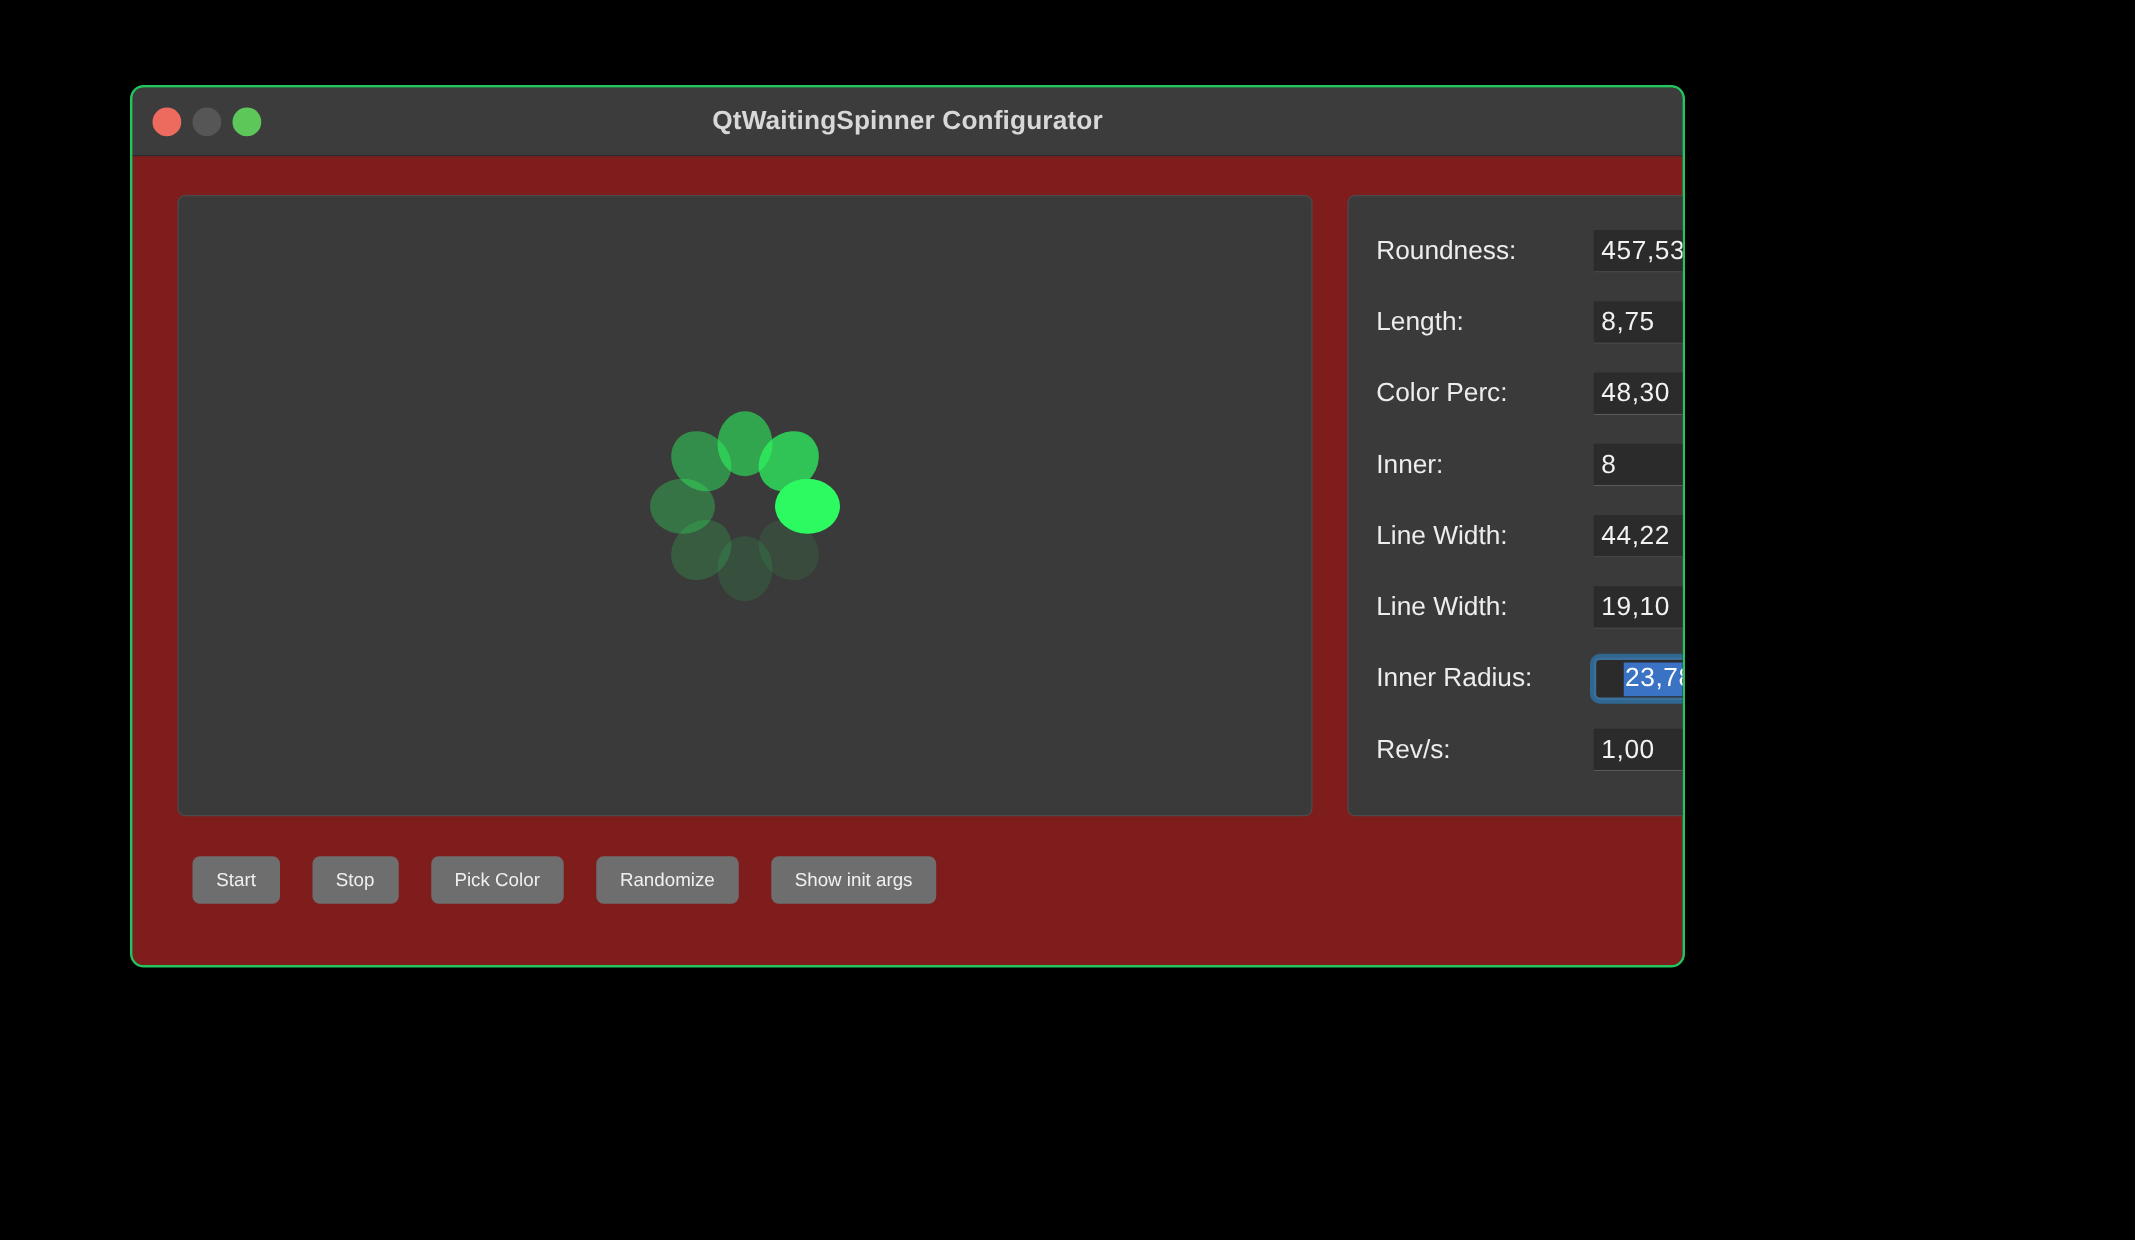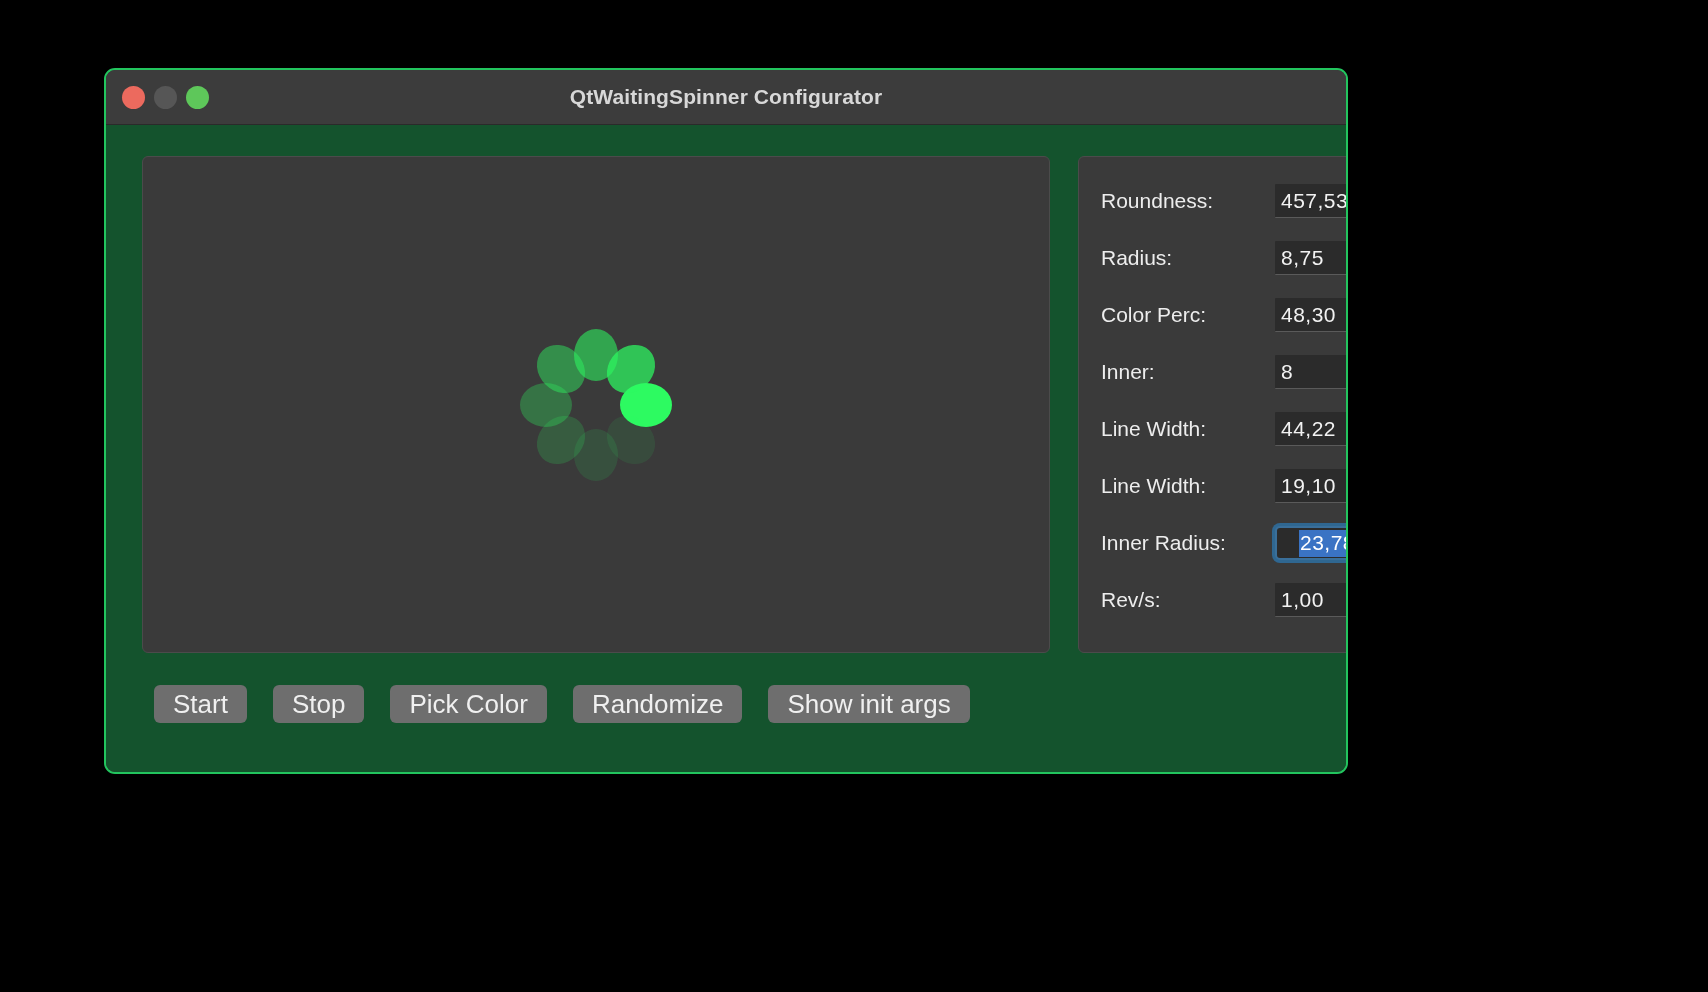--- a/index.html
+++ b/index.html
@@ -69,21 +69,21 @@
     font-weight: bold;
     color: #d8d8d8;
     letter-spacing: 0.1px;
     user-select: none;
   }
 
   
   .win-body {
     position: relative;
     height: 651px;
-    background: #14532d;
+    background: #7f1d1d;
   }
 
   
   .preview-frame {
     position: absolute;
     left: 36px;
     top: 31px;
     width: 908px;
     height: 497px;
     border: 1px solid #4b4b4b;
@@ -213,21 +213,21 @@
     gap: 26px;
   }
   .btn {
     height: 38px;
     min-width: 66px;
     padding: 0 19px;
     background: #6e6e6e;
     border: none;
     border-radius: 6px;
     color: #f0f0f0;
-    font-size: 26px;
+    font-size: 15px;
     font-family: "Liberation Sans", sans-serif;
     cursor: default;
     display: flex;
     align-items: center;
     justify-content: center;
     white-space: nowrap;
   }
 </style>
 </head>
 <body>
@@ -275,21 +275,21 @@
                 </div>
                 <div class="spin-btn down">
                   <svg width="15" height="10" viewBox="0 0 15 10">
                     <path d="M2 2.8 L7.5 7.8 L13 2.8" stroke="#3d3d3d" stroke-width="2.2" fill="none" stroke-linecap="round" stroke-linejoin="round"></path>
                   </svg>
                 </div>
               </div>
             </div>
           </div>
           <div class="form-row">
-            <div class="form-label">Radius:</div>
+            <div class="form-label">Length:</div>
             <div class="spin-wrap">
               <div class="spin-field">
                 <span class="val">8,75</span>
               </div>
               <div class="spin-buttons">
                 <div class="spin-btn up">
                   <svg width="15" height="10" viewBox="0 0 15 10">
                     <path d="M2 7.2 L7.5 2.2 L13 7.2" stroke="#3d3d3d" stroke-width="2.2" fill="none" stroke-linecap="round" stroke-linejoin="round"></path>
                   </svg>
                 </div>

